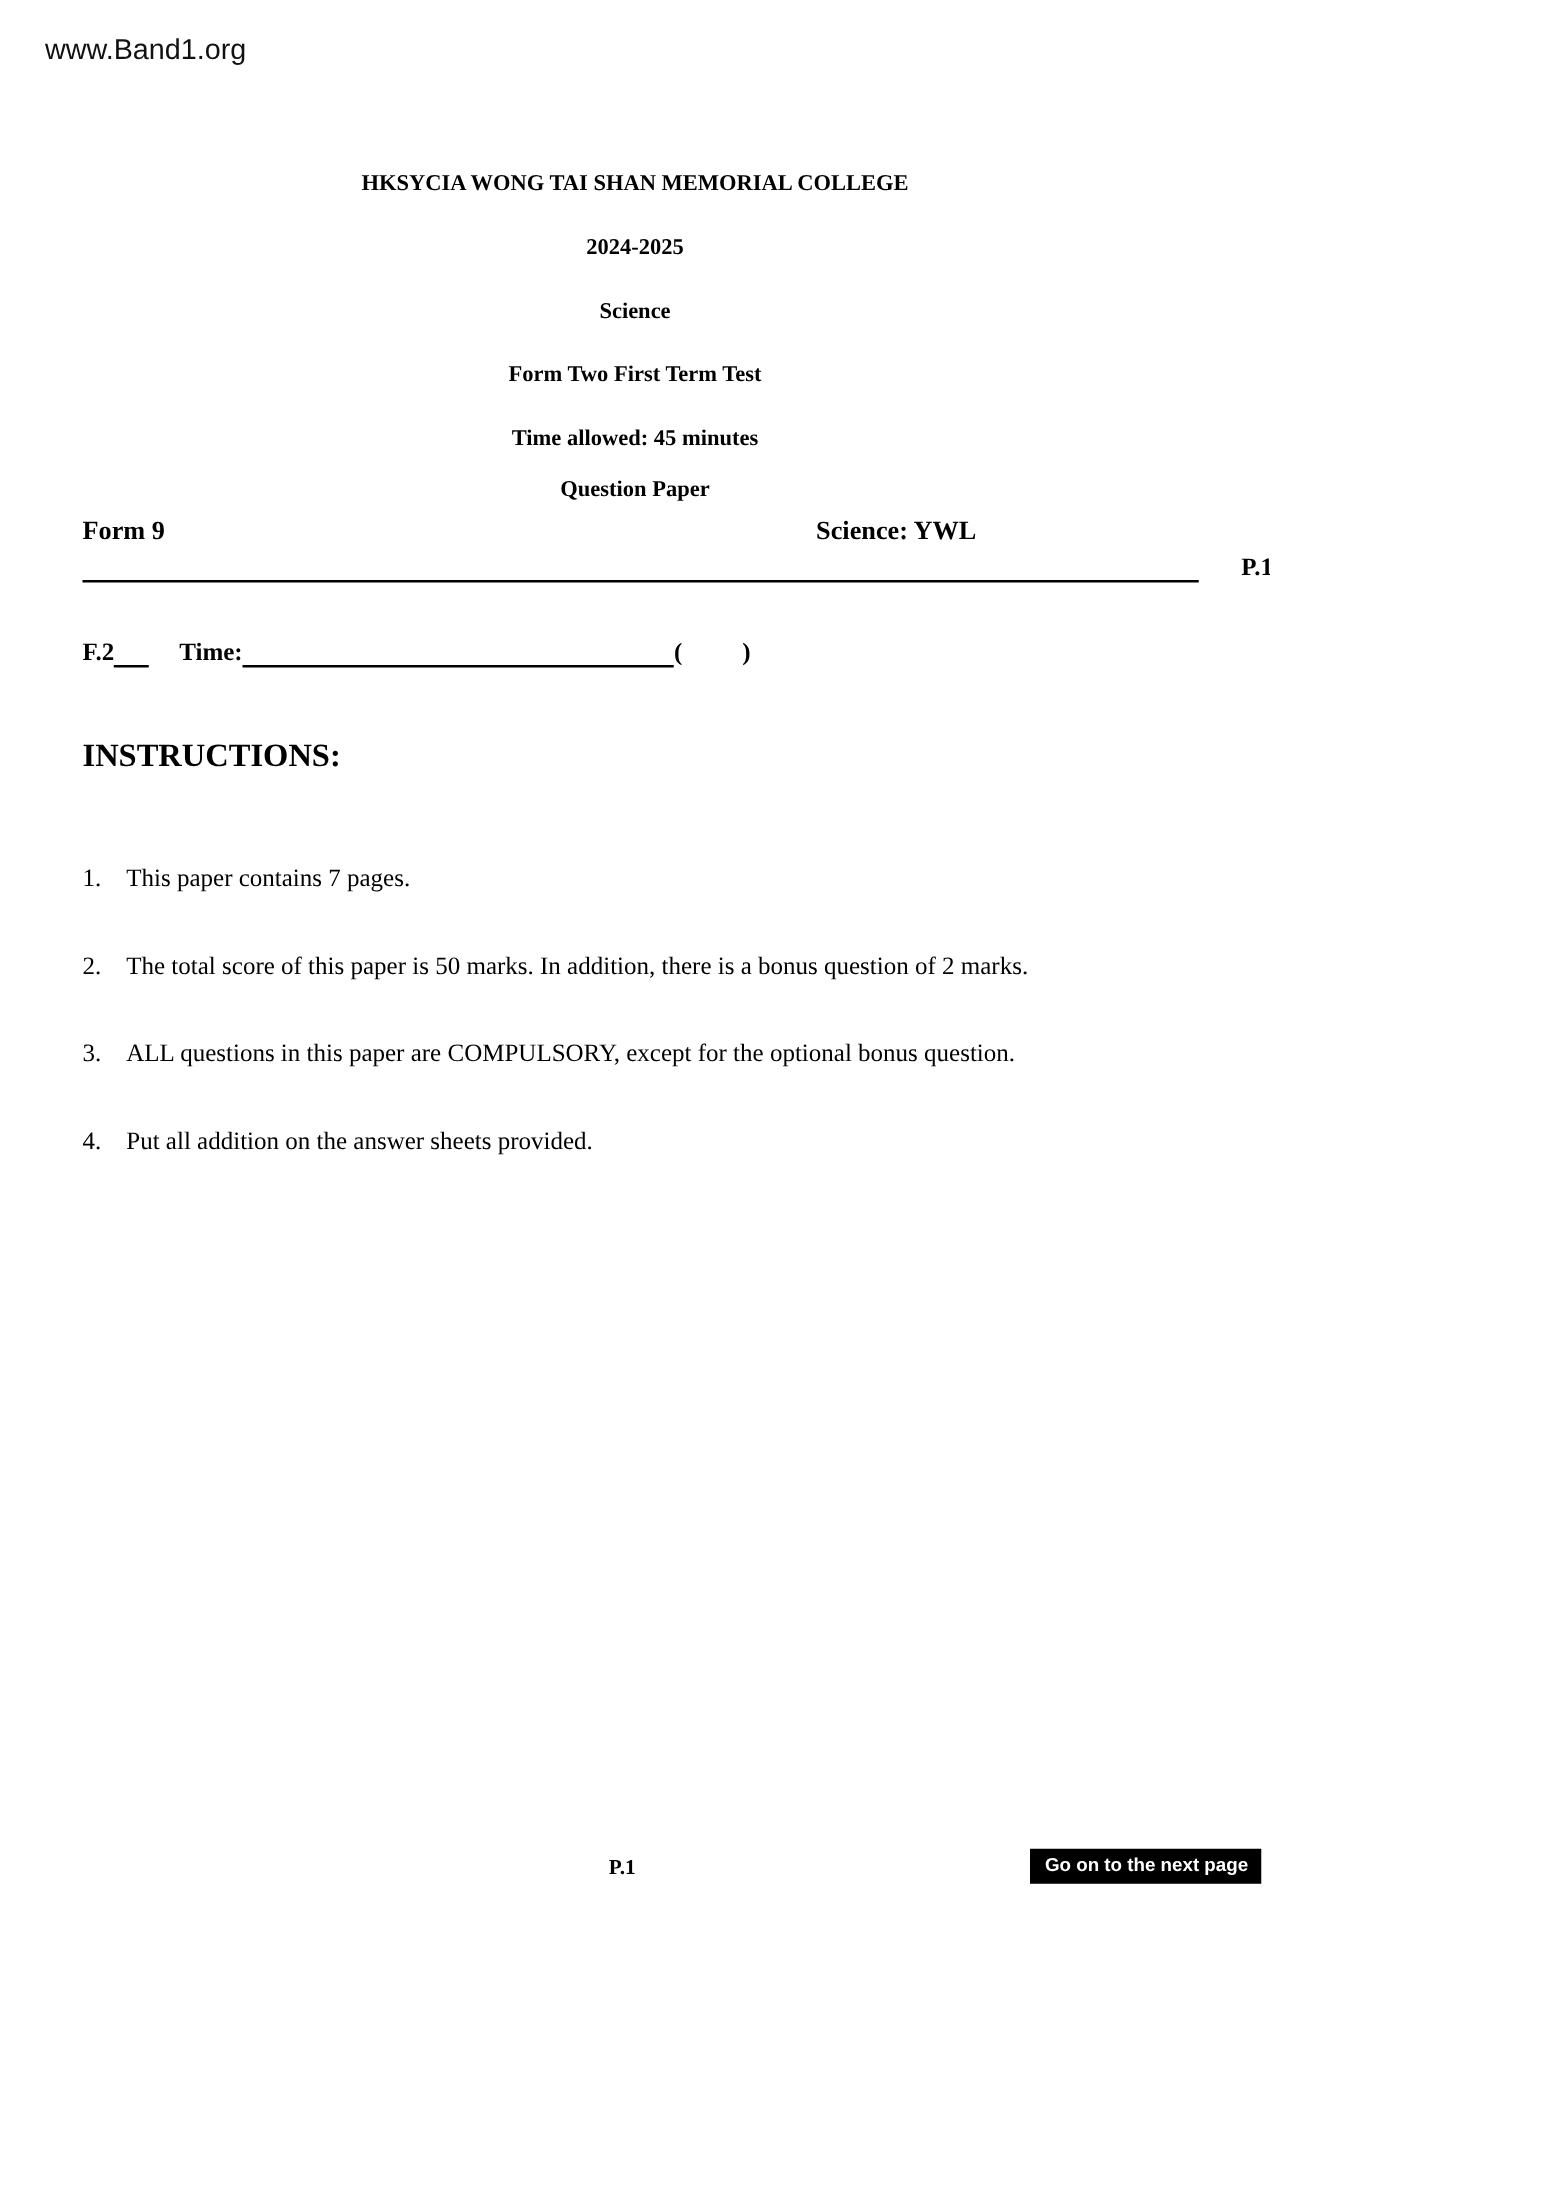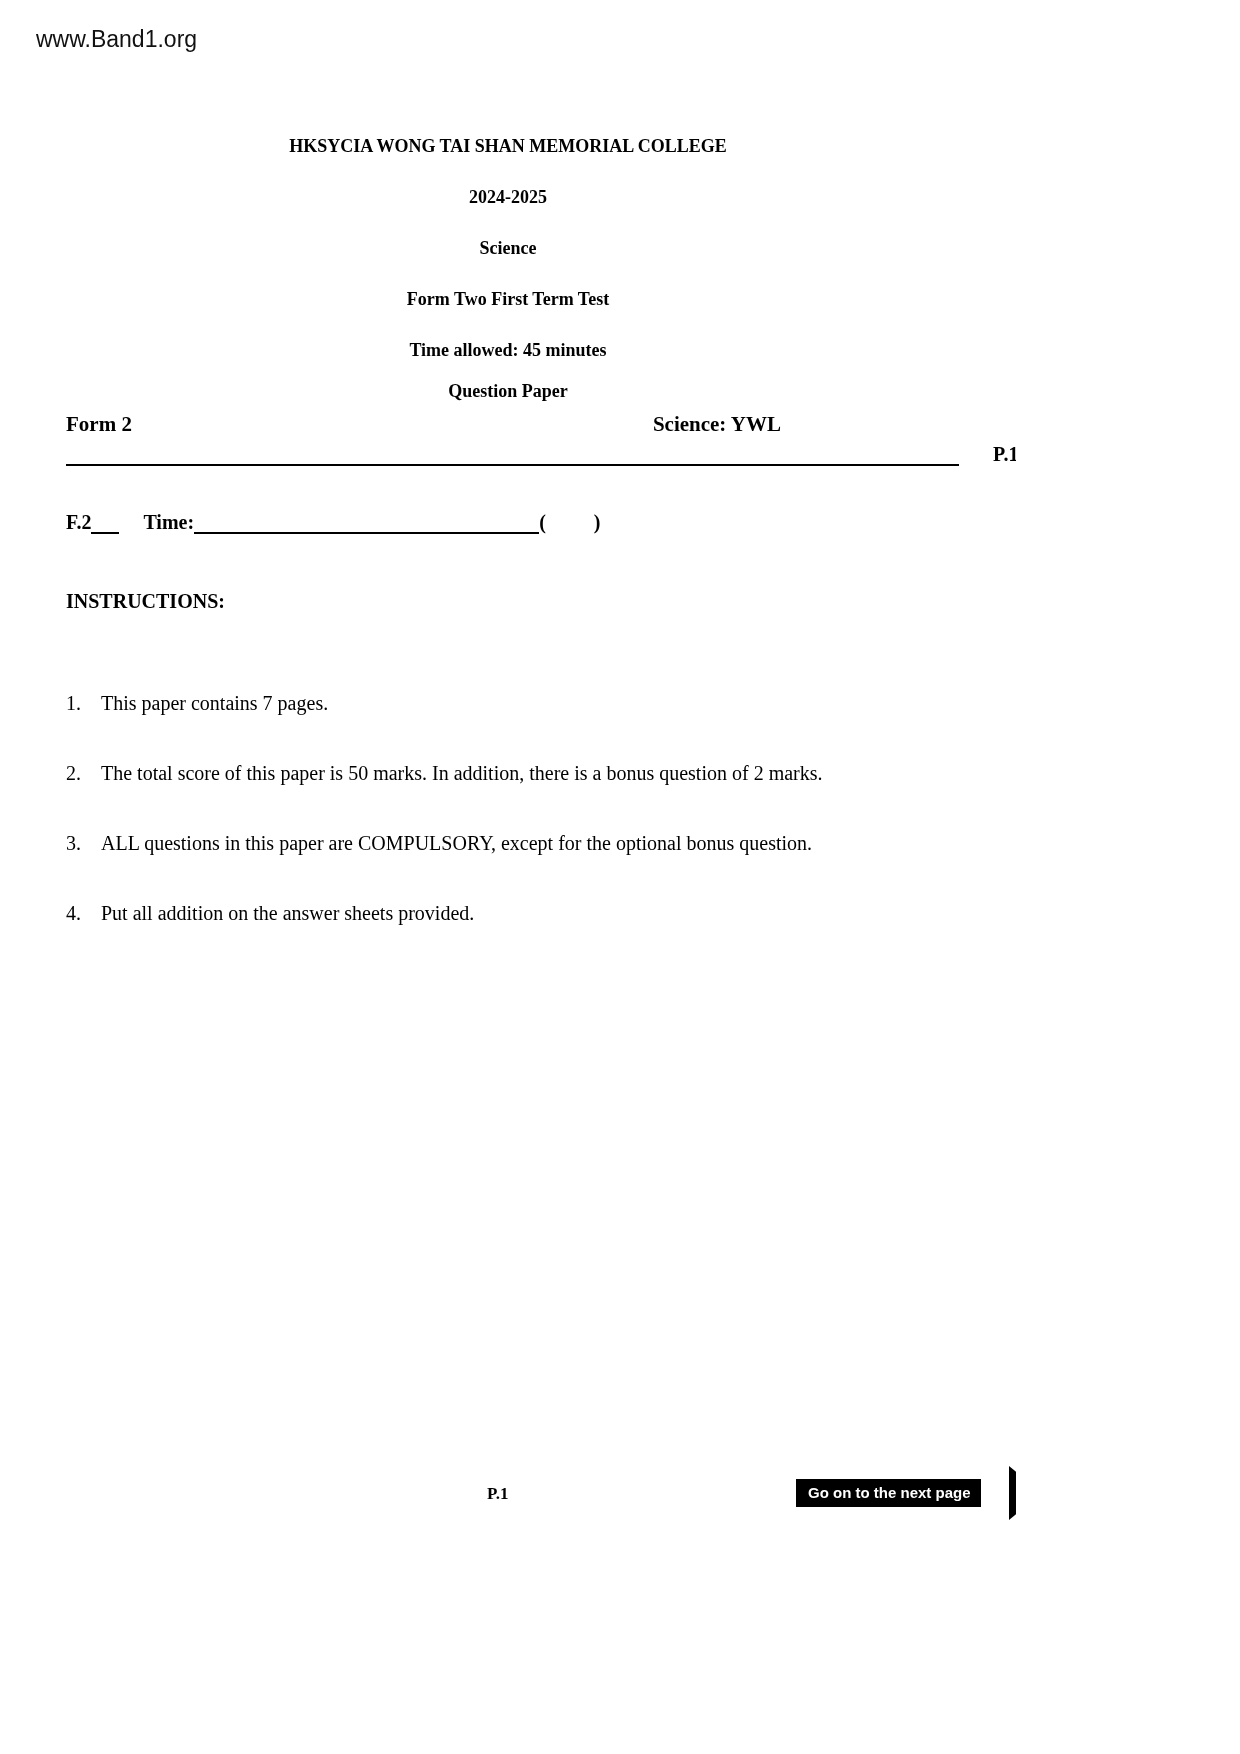--- a/index.html
+++ b/index.html
@@ -89,21 +89,21 @@
   .blank.short { width: 28px; }
   .blank.long  { width: 345px; }
   .name-gap { display: inline-block; width: 24px; }
   .bracket-gap { display: inline-block; width: 48px; }
 
   .instructions-title {
     position: absolute;
     left: 66px;
     top: 590px;
     font-weight: bold;
-    font-size: 20px;
+    font-size: 26px;
   }
 
   .instruction-list {
     position: absolute;
     left: 66px;
     top: 690px;
     right: 80px;
     font-size: 20px;
     line-height: 26px;
   }
@@ -121,21 +121,21 @@
   .footer-pageref {
     position: absolute;
     left: 487px;
     top: 1484px;
     font-weight: bold;
     font-size: 17px;
   }
 
   .next-page {
     position: absolute;
-    left: 796px;
+    left: 824px;
     top: 1466px;
     display: flex;
     align-items: center;
     gap: 29px;
   }
   .next-page-bar {
     background: #000000;
     color: #ffffff;
     font-family: "Liberation Sans", sans-serif;
     font-weight: bold;
@@ -162,21 +162,21 @@
   <div class="header-block">
     <div class="h-line">HKSYCIA WONG TAI SHAN MEMORIAL COLLEGE</div>
     <div class="h-line">2024-2025</div>
     <div class="h-line">Science</div>
     <div class="h-line">Form Two First Term Test</div>
     <div class="h-line time">Time allowed: 45 minutes</div>
     <div class="h-line last">Question Paper</div>
   </div>
 
   <div class="meta-row">
-    <span>Form 2</span>
+    <span>Form 9</span>
     <span>Science: YWL</span>
   </div>
 
   <div class="rule-row">
     <div class="rule"></div>
     <span class="rule-pageref">P.1</span>
   </div>
 
   <div class="name-row">
     <span>F.2</span>

